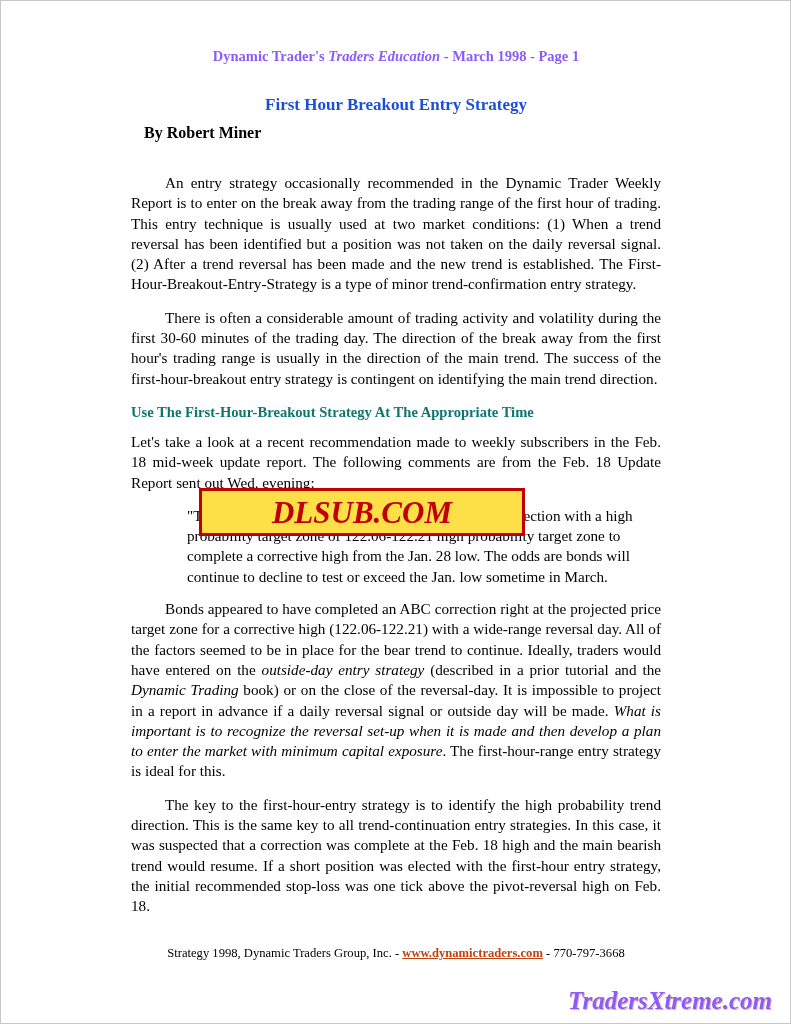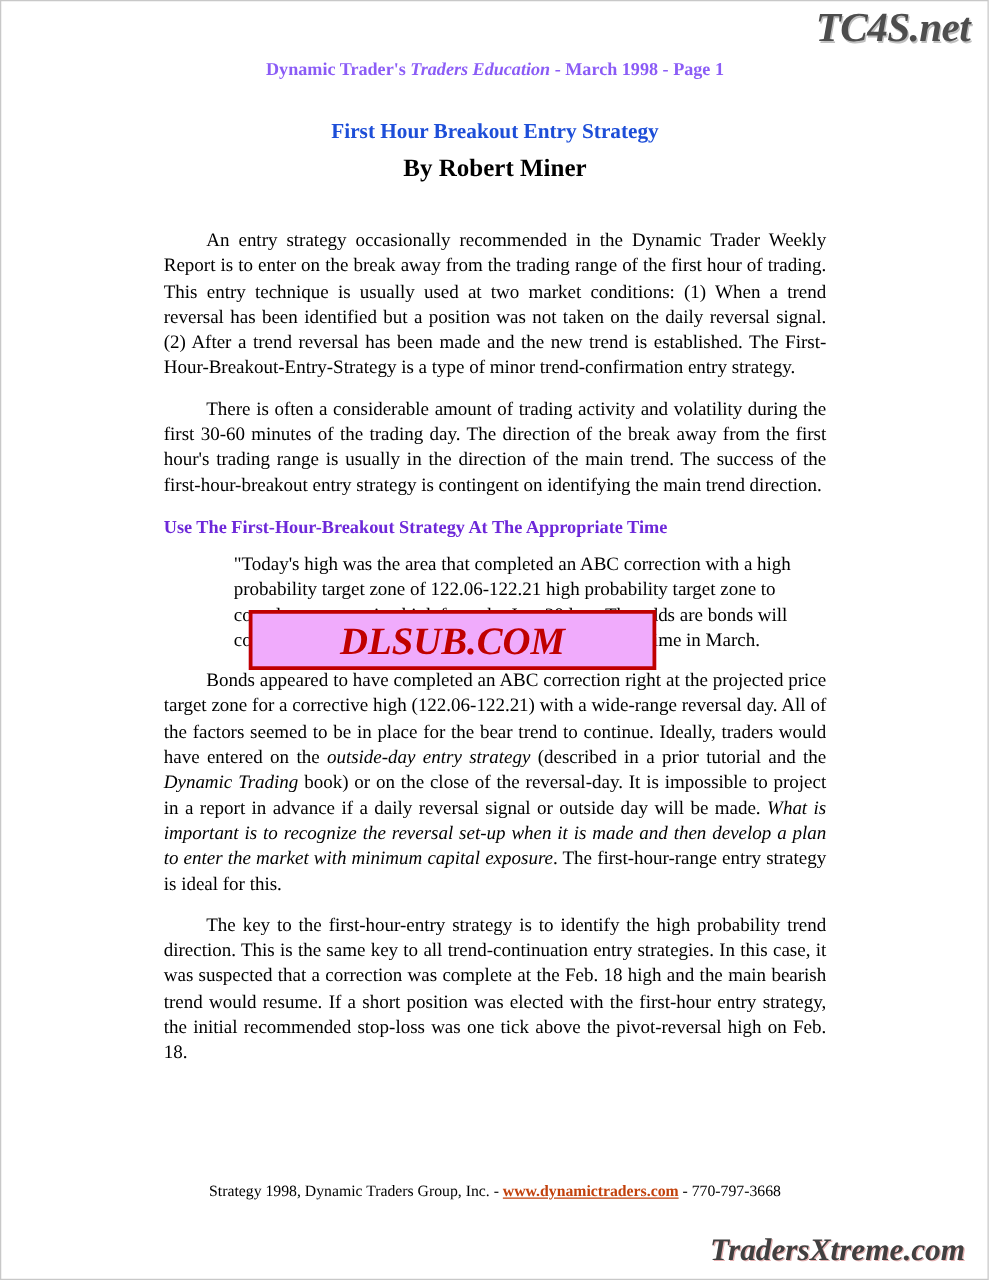--- a/index.html
+++ b/index.html
@@ -67,50 +67,49 @@
     left: 0;
     top: 94px;
     width: 530px;
     text-align: center;
     font-size: 17px;
     font-weight: bold;
     color: #1d4ed8;
   }
   .doc-byline {
     position: absolute;
-    left: 0;
+    left: 13px;
     top: 123px;
     width: 530px;
-    text-align: center;
-    font-size: 20px;
+    text-align: left;
+    font-size: 16px;
     font-weight: bold;
     color: #000000;
   }
 
   
   .body-wrap {
     position: absolute;
     left: 0;
     top: 172px;
     width: 530px;
-    margin-top: 10px;
   }
   p.para {
     margin: 0 0 13px 0;
     font-size: 15.2px;
     line-height: 20.3px;
     text-align: justify;
     text-indent: 34px;
   }
   p.para.noindent { text-indent: 0; }
   .subhead {
     margin: 4px 0 10px 0;
     font-size: 14.6px;
     font-weight: bold;
-    color: #6d28d9;
+    color: #0f766e;
     line-height: 20px;
   }
   .quote {
     margin: 0 0 12px 0;
     padding-left: 56px;
     font-size: 15.2px;
     line-height: 20.3px;
     text-align: left;
   }
   .quote.second { margin-top: 14px; }
@@ -133,21 +132,21 @@
     text-decoration: underline;
   }
 
   
   .wm-dlsub {
     position: absolute;
     left: 198px;
     top: 487px;
     width: 320px;
     height: 42px;
-    background: #f0abfc;
+    background: #fde047;
     border: 3px solid #C00000;
     display: flex;
     align-items: center;
     justify-content: center;
     z-index: 6;
   }
   .wm-dlsub span {
     font-family: "Liberation Serif", "DejaVu Serif", serif;
     font-size: 31px;
     font-weight: bold;
@@ -159,49 +158,49 @@
 
   
   .wm-txtreme {
     position: absolute;
     right: 18px;
     bottom: 8px;
     font-family: "Liberation Serif", "DejaVu Serif", serif;
     font-size: 25px;
     font-weight: bold;
     font-style: italic;
-    color: #404040;
+    color: #8b5cf6;
     z-index: 5;
     text-shadow: 1px 1px 0 #e6b3b3;
   }
 </style>
 </head>
 <body>
 
 <div class="page">
 
-  <div class="wm-tc4s">TC4S.net</div>
 
   <div class="content">
 
     <div class="doc-header">
       <span>Dynamic Trader's </span><span class="ital">Traders Education</span><span> - March 1998 - Page 1</span>
     </div>
 
     <div class="doc-title">First Hour Breakout Entry Strategy</div>
     <div class="doc-byline">By Robert Miner</div>
 
     <div class="body-wrap">
 
       <p class="para">An entry strategy occasionally recommended in the Dynamic Trader Weekly Report is to enter on the break away from the trading range of the first hour of trading. This entry technique is usually used at two market conditions:  (1) When a trend reversal has been identified but a position was not taken on the daily reversal signal. (2) After a trend reversal has been made and the new trend is established. The First-Hour-Breakout-Entry-Strategy is a type of minor trend-confirmation entry strategy.</p>
 
       <p class="para">There is often a considerable amount of trading activity and volatility during the first 30-60 minutes of the trading day. The direction of the break away from the first hour's trading range is usually in the direction of the main trend. The success of the first-hour-breakout entry strategy is contingent on identifying the main trend direction.</p>
 
       <div class="subhead">Use The First-Hour-Breakout Strategy At The Appropriate Time</div>
 
+      <p class="para noindent">Let's take a look at a recent recommendation made to weekly subscribers in the Feb. 18 mid-week update report. The following comments are from the Feb. 18 Update Report sent out Wed. evening:</p>
 
       <div class="quote">
         <span>"Today's high was the area that completed an ABC</span>
         <span>correction with a high probability target zone of 122.06-122.21</span>
         <span>high probability target zone to complete a corrective high from the Jan. 28 low. The odds are bonds will continue to decline to test or exceed the Jan. low sometime in March.</span>
       </div>
 
 
       <p class="para">
         <span>Bonds appeared to have completed an ABC correction right at the projected price target zone for a corrective high (122.06-122.21) with a wide-range reversal day. All of the factors seemed to be in place for the bear trend to continue. Ideally, traders would have entered on the </span><span class="ital">outside-day entry strategy</span><span> (described in a prior tutorial and the </span><span class="ital">Dynamic Trading</span><span> book) or on the close of the reversal-day. It is impossible to project in a report in advance if a daily reversal signal or outside day will be made. </span><span class="ital">What is important is to recognize the reversal set-up when it is made and then develop a plan to enter the market with minimum capital exposure</span><span>. The first-hour-range entry strategy is ideal for this.</span>

